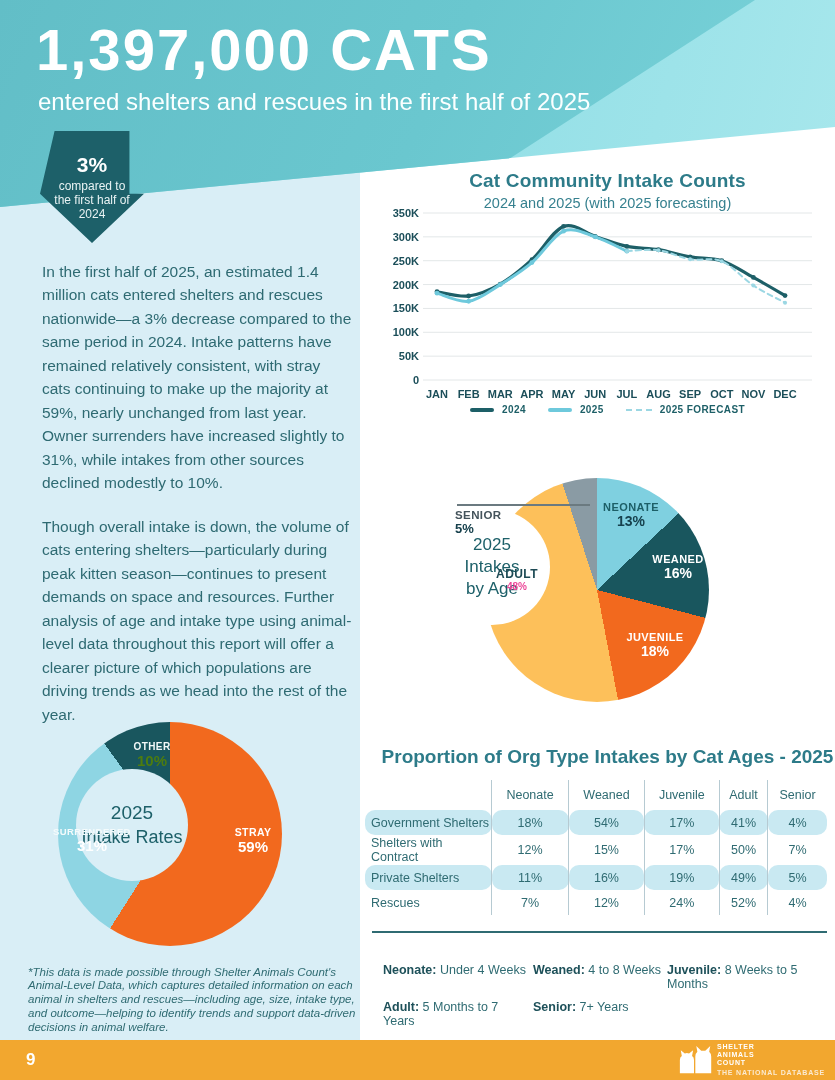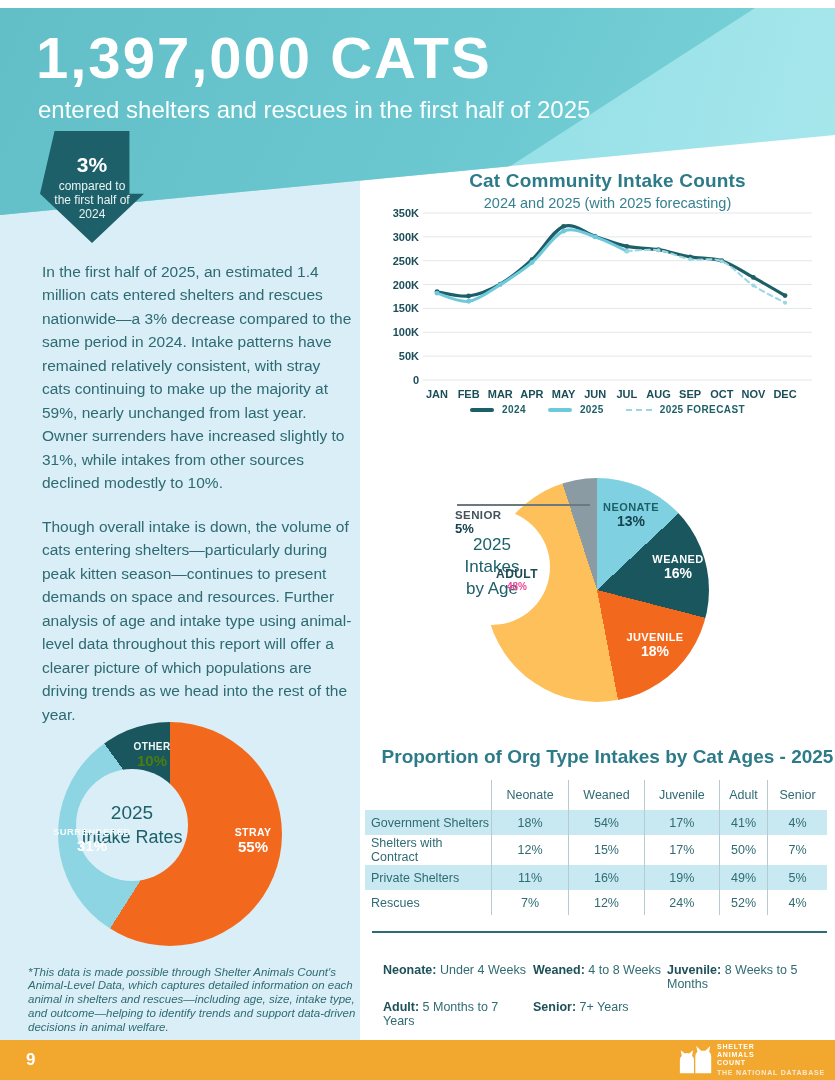--- a/index.html
+++ b/index.html
@@ -1,21 +1,21 @@
 <!DOCTYPE html>
 <html><head>
 <meta charset="utf-8">
 <style>
   html,body{margin:0;padding:0;background:#ffffff;}
   .page{position:relative;width:835px;height:1080px;overflow:hidden;background:#fff;
         font-family:"Liberation Sans",sans-serif;-webkit-font-smoothing:antialiased;}
 
   
   .left-panel{position:absolute;left:0;top:140px;width:360px;height:900px;background:#d9eef6;}
-  .header{position:absolute;left:0;top:8px;width:835px;height:210px;
+  .header{position:absolute;left:0;top:0;width:835px;height:210px;
           background:linear-gradient(105deg,#7ed3da 0%,#93dfe6 55%,#a7e7ec 100%);
           clip-path:polygon(0 0,835px 0,835px 127px,0 207px);}
   .header-photo{position:absolute;left:0;top:0;width:770px;height:210px;
           background:linear-gradient(115deg,#62bec7 0%,#6ac7cf 55%,#79d2d9 100%);
           clip-path:polygon(0 0,755px 0,430px 210px,0 210px);}
   .big-number{position:absolute;left:36px;top:16px;font-size:58px;font-weight:700;color:#fff;letter-spacing:2px;}
   .header-sub{position:absolute;left:38px;top:88px;font-size:24px;font-weight:400;color:#fbffff;}
 
   
   .badge{position:absolute;left:40px;top:131px;width:104px;height:112px;background:#1d6069;
@@ -81,21 +81,21 @@
            color:#1d5f67;letter-spacing:.4px;}
   .sw{width:24px;height:4px;border-radius:2px;}
   .sw-dash{width:26px;height:0;border-top:2px dashed #9bd7e3;border-radius:0;}
 
   
   .tbl-title{top:746px;font-size:19px;font-weight:700;}
   .org-table{position:absolute;left:365px;top:780px;width:462px;border-collapse:collapse;
              font-size:12.5px;color:#2f6b72;}
   .org-table th{font-weight:400;text-align:center;height:28px;border-left:1px solid #b6cad2;}
   .org-table th:first-child{border-left:none;}
-  .org-table td{height:23px;text-align:center;border-left:1px solid #b6cad2;}
+  .org-table td{height:23px;text-align:center;border-left:1px solid #b6cad2;border-radius:10px;}
   .org-table td:first-child{border-left:none;text-align:left;padding-left:6px;}
   .org-table tbody tr:nth-child(odd){background:#c9e9f2;}
   .col-label{width:124px;}
 
   .defs-rule{position:absolute;left:372px;top:931px;width:455px;height:2px;background:#2f6b72;}
   .age-defs{position:absolute;left:383px;top:963px;width:445px;display:grid;
             grid-template-columns:150px 134px 1fr;row-gap:9px;font-size:12.5px;color:#2f6b72;}
   .age-defs b{color:#1d5059;}
 
   
@@ -235,21 +235,21 @@
   </div>
 
   <div class="rates-wrap">
     <div class="donut rates-donut" style="background: conic-gradient(rgb(242, 105, 30) 0%, rgb(242, 105, 30) 59%, rgb(142, 213, 227) 59%, rgb(142, 213, 227) 90%, rgb(25, 86, 94) 90%, rgb(25, 86, 94) 100%);"></div>
     <div class="donut-hole rates-hole">
       <div class="c1">2025</div>
       <div class="c2">Intake Rates</div>
     </div>
     <div class="slice-label lbl-stray">
       <div class="nm">STRAY</div>
-      <div class="pc">55%</div>
+      <div class="pc">59%</div>
     </div>
     <div class="slice-label lbl-surrendered">
       <div class="nm">SURRENDERED</div>
       <div class="pc">31%</div>
     </div>
     <div class="slice-label lbl-other">
       <div class="nm">OTHER</div>
       <div class="pc">10%</div>
     </div>
   </div>

